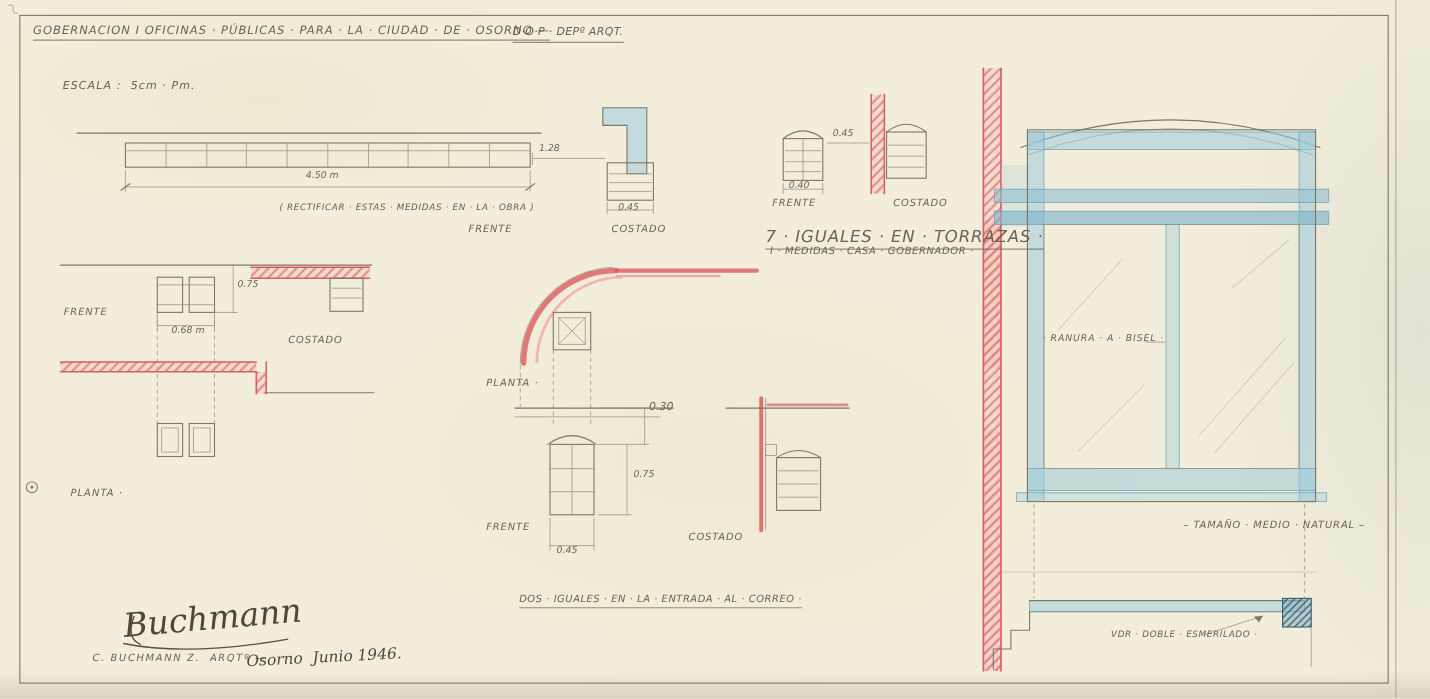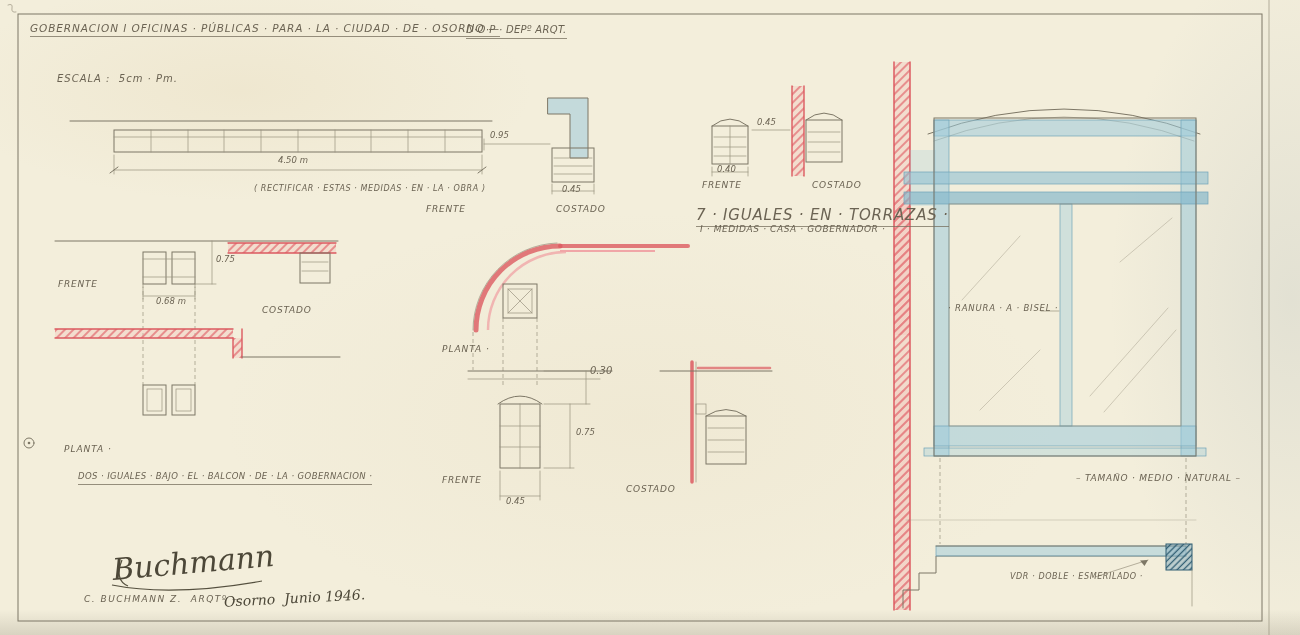--- a/index.html
+++ b/index.html
@@ -238,44 +238,44 @@
 </svg>
 
 <div class="labels">
   <span class="t u" style="left:30px;top:22px;font-size:10.5px;letter-spacing:0.9px">GOBERNACION I OFICINAS · PÚBLICAS · PARA · LA · CIUDAD · DE · OSORNO —</span>
   <span class="t u" style="left:466px;top:24px;font-size:10px;letter-spacing:0.3px">D·O·P · DEPº ARQT.</span>
   <span class="t" style="left:57px;top:73px;font-size:10px;letter-spacing:1px">ESCALA :  5cm · Pm.</span>
 
   <span class="t" style="left:278px;top:156px;font-size:8.5px">4.50 m</span>
   <span class="t" style="left:254px;top:184px;font-size:8px;letter-spacing:0.6px">( RECTIFICAR · ESTAS · MEDIDAS · EN · LA · OBRA )</span>
   <span class="t" style="left:426px;top:204px;font-size:9px;letter-spacing:0.8px">FRENTE</span>
-  <span class="t" style="left:490px;top:131px;font-size:8.5px">0.95</span>
+  <span class="t" style="left:490px;top:131px;font-size:8.5px">1.28</span>
   <span class="t" style="left:562px;top:185px;font-size:8.5px">0.45</span>
   <span class="t" style="left:556px;top:204px;font-size:9px;letter-spacing:0.8px">COSTADO</span>
 
   <span class="t" style="left:757px;top:118px;font-size:8.5px">0.45</span>
   <span class="t" style="left:717px;top:165px;font-size:8.5px">0.40</span>
   <span class="t" style="left:702px;top:180px;font-size:9px;letter-spacing:0.8px">FRENTE</span>
   <span class="t" style="left:812px;top:180px;font-size:9px;letter-spacing:0.8px">COSTADO</span>
   <span class="t u" style="left:696px;top:207px;font-size:15px;letter-spacing:0.8px">7 · IGUALES · EN · TORRAZAS ·</span>
   <span class="t" style="left:700px;top:224px;font-size:9px;letter-spacing:0.6px">I · MEDIDAS · CASA · GOBERNADOR ·</span>
 
   <span class="t" style="left:58px;top:279px;font-size:9px;letter-spacing:0.8px">FRENTE</span>
   <span class="t" style="left:216px;top:255px;font-size:8.5px">0.75</span>
   <span class="t" style="left:156px;top:297px;font-size:8.5px">0.68 m</span>
   <span class="t" style="left:262px;top:305px;font-size:9px;letter-spacing:0.8px">COSTADO</span>
   <span class="t" style="left:64px;top:444px;font-size:9px;letter-spacing:1px">PLANTA ·</span>
-  <span class="t u" style="left:78px;top:472px;font-size:8.5px;letter-spacing:0.4px">DOS · IGUALES · BAJO · EL · BALCON · DE · LA · GOBERNACION ·</span>
 
   <span class="t" style="left:442px;top:344px;font-size:9px;letter-spacing:1px">PLANTA ·</span>
   <span class="t" style="left:590px;top:365px;font-size:10px">0.30</span>
   <span class="t" style="left:576px;top:428px;font-size:8.5px">0.75</span>
   <span class="t" style="left:506px;top:497px;font-size:8.5px">0.45</span>
   <span class="t" style="left:442px;top:475px;font-size:9px;letter-spacing:0.8px">FRENTE</span>
   <span class="t" style="left:626px;top:484px;font-size:9px;letter-spacing:0.8px">COSTADO</span>
+  <span class="t u" style="left:472px;top:540px;font-size:9px;letter-spacing:0.5px">DOS · IGUALES · EN · LA · ENTRADA · AL · CORREO ·</span>
 
   <span class="t" style="left:948px;top:304px;font-size:8.5px;letter-spacing:0.8px">· RANURA · A · BISEL ·</span>
   <span class="t" style="left:1076px;top:473px;font-size:9px;letter-spacing:0.8px">– TAMAÑO · MEDIO · NATURAL –</span>
   <span class="t" style="left:1010px;top:572px;font-size:8px;letter-spacing:0.6px">VDR · DOBLE · ESMERILADO ·</span>
 
   <span class="t" style="left:112px;top:546px;font-size:30px;font-family:'DejaVu Serif',serif;transform:rotate(-5deg);color:#4c4738">Buchmann</span>
   <span class="t" style="left:84px;top:594px;font-size:9px;letter-spacing:1.5px">C. BUCHMANN Z.  ARQTº —</span>
   <span class="t" style="left:224px;top:590px;font-size:14px;font-family:'DejaVu Serif',serif;transform:rotate(-3deg);color:#4c4738">Osorno  Junio 1946.</span>
 </div>
 

